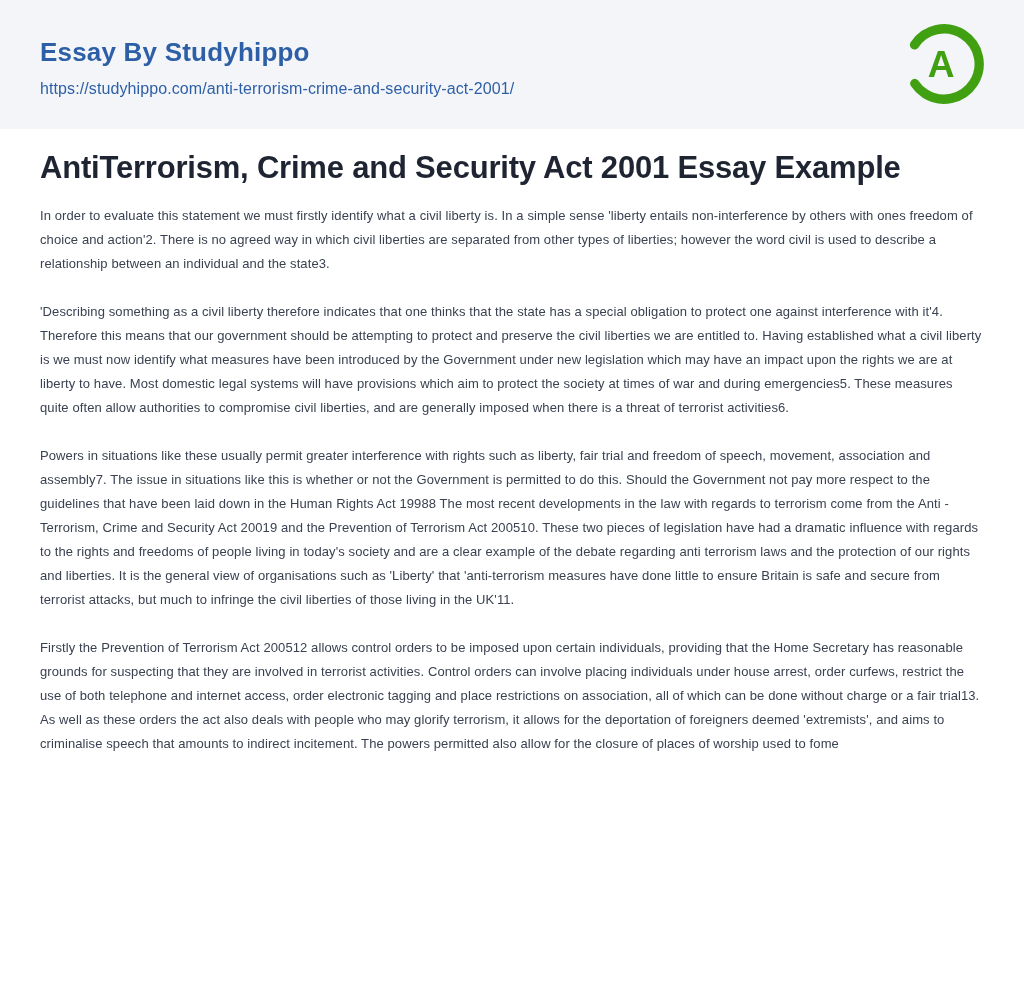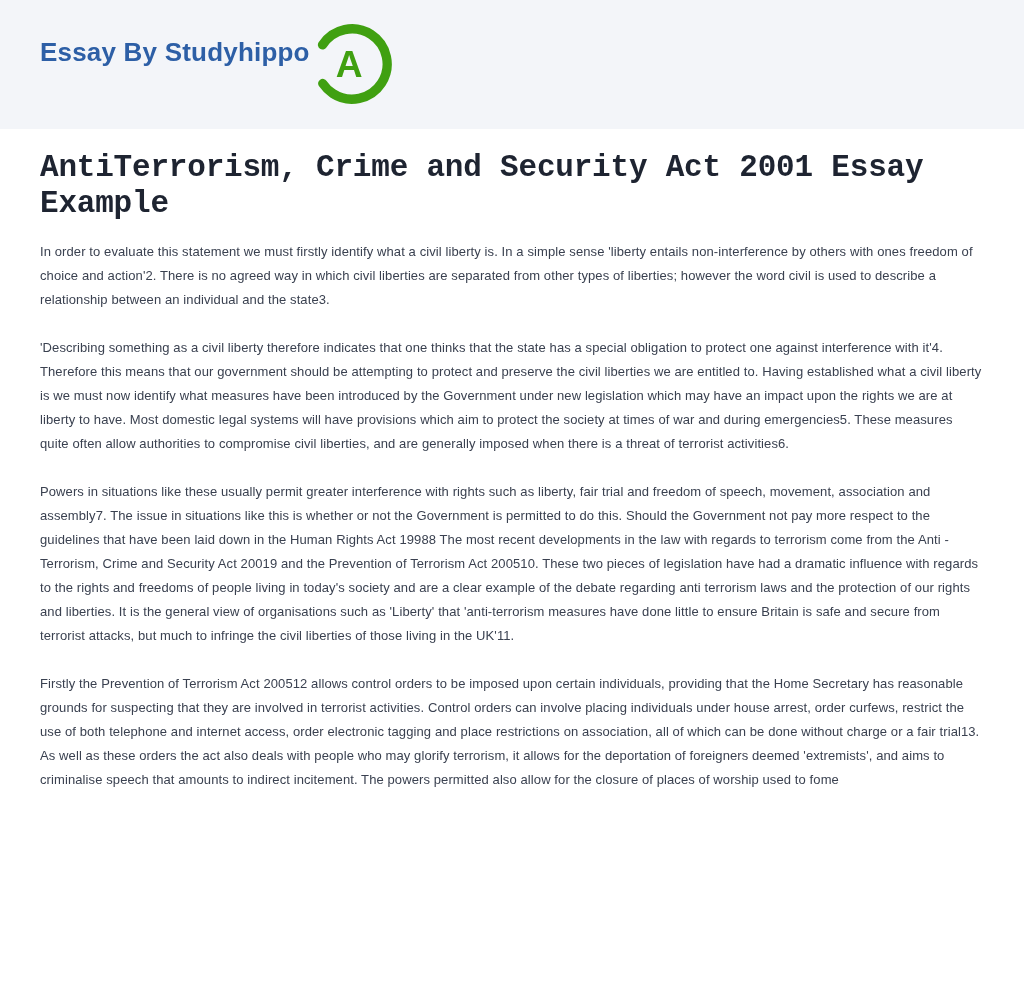--- a/index.html
+++ b/index.html
@@ -9,21 +9,21 @@
     height: 981px;
     font-family: "Liberation Sans", sans-serif;
     color: #3a4150;
     overflow: hidden;
   }
   .site-header {
     background: #f3f5f9;
     padding: 38px 38px 26px 40px;
     display: flex;
     align-items: flex-start;
-    justify-content: flex-start;
+    justify-content: space-between;
     height: 129px;
   }
   .site-title {
     color: #2d5fa6;
     font-size: 26px;
     font-weight: bold;
     letter-spacing: 0.2px;
     line-height: 1.1;
   }
   .site-url {
@@ -49,36 +49,36 @@
   main.article {
     padding: 21px 40px 0 40px;
   }
   .article-title {
     color: #1e2431;
     font-size: 31px;
     font-weight: bold;
     line-height: 36px;
     letter-spacing: -0.2px;
     margin-bottom: 18px;
-    font-family: Liberation Mono, monospace;
   }
   .article-body p {
     font-size: 13px;
     line-height: 24px;
     letter-spacing: 0.1px;
     margin-bottom: 24px;
     color: #3a4150;
   }
 </style>
 </head>
 <body>
 
 <header class="site-header">
   <div class="header-left">
     <div class="site-title">Essay By Studyhippo</div>
+    <a class="site-url">https://studyhippo.com/anti-terrorism-crime-and-security-act-2001/</a>
   </div>
   <div class="logo">
     <svg viewBox="0 0 86 92" xmlns="http://www.w3.org/2000/svg">
       <g>
         <circle cx="43" cy="46" r="36" fill="none" stroke="#40a011" stroke-width="9.5" stroke-linecap="round" stroke-dasharray="184 43" transform="rotate(213 43 46)"></circle>
       </g>
       <text x="40" y="59" text-anchor="middle" fill="#40a011">A</text>
     </svg>
   </div>
 </header>

